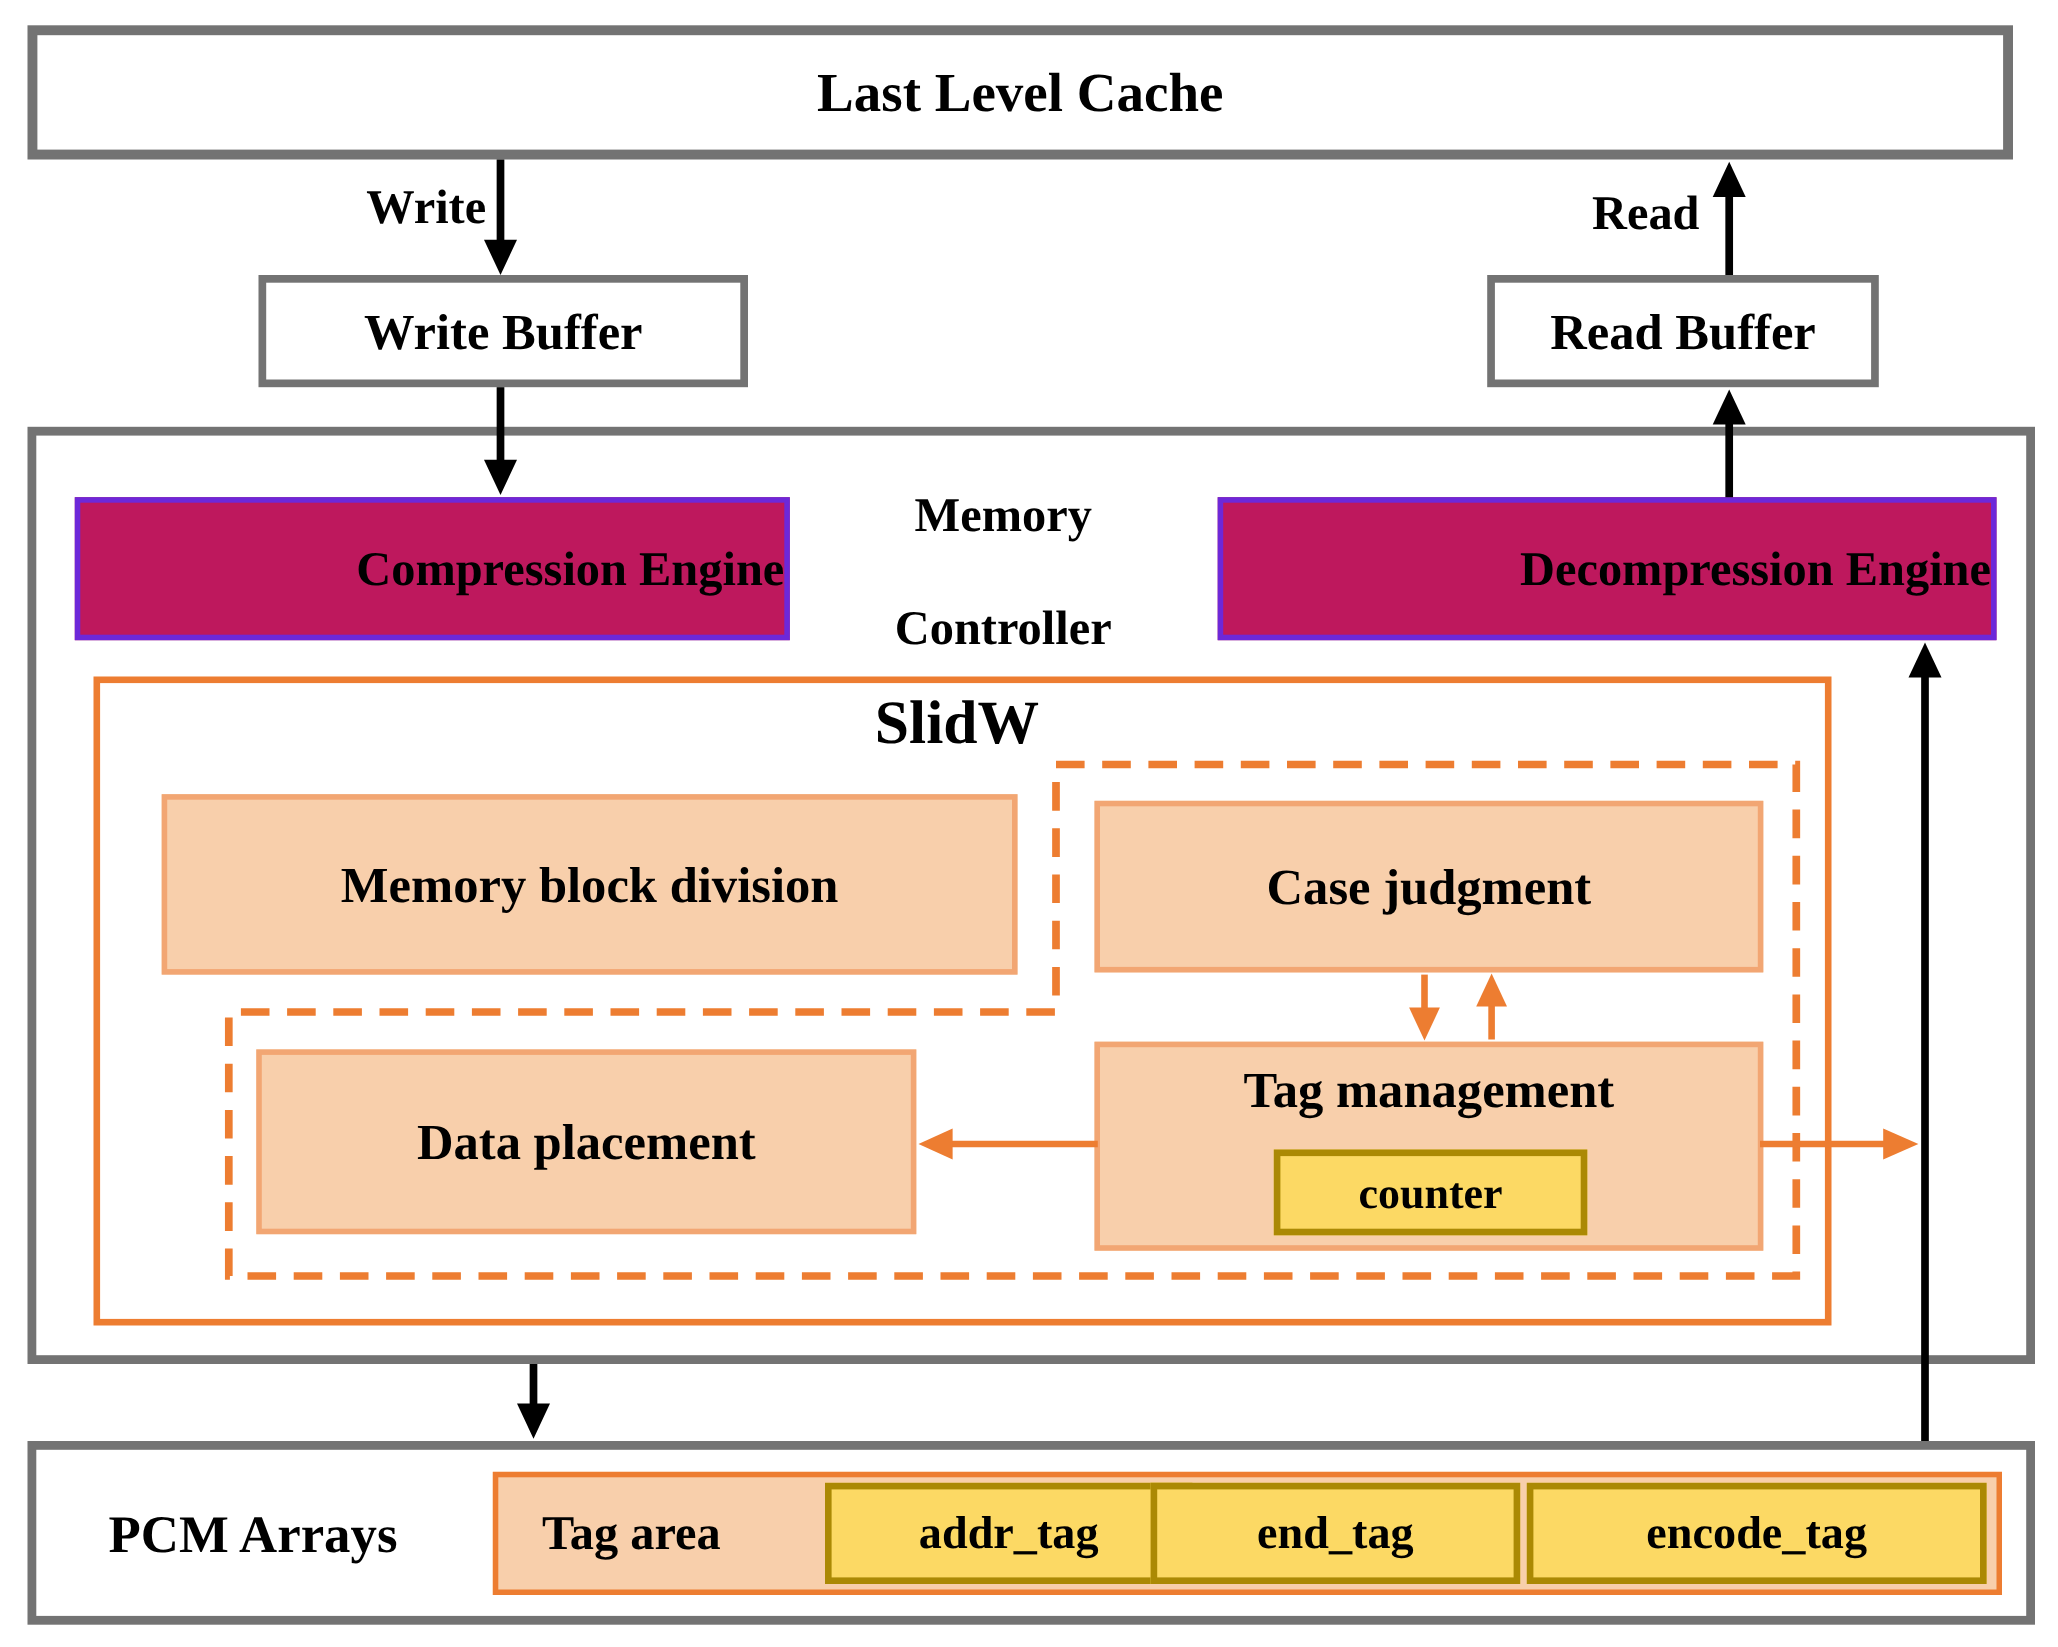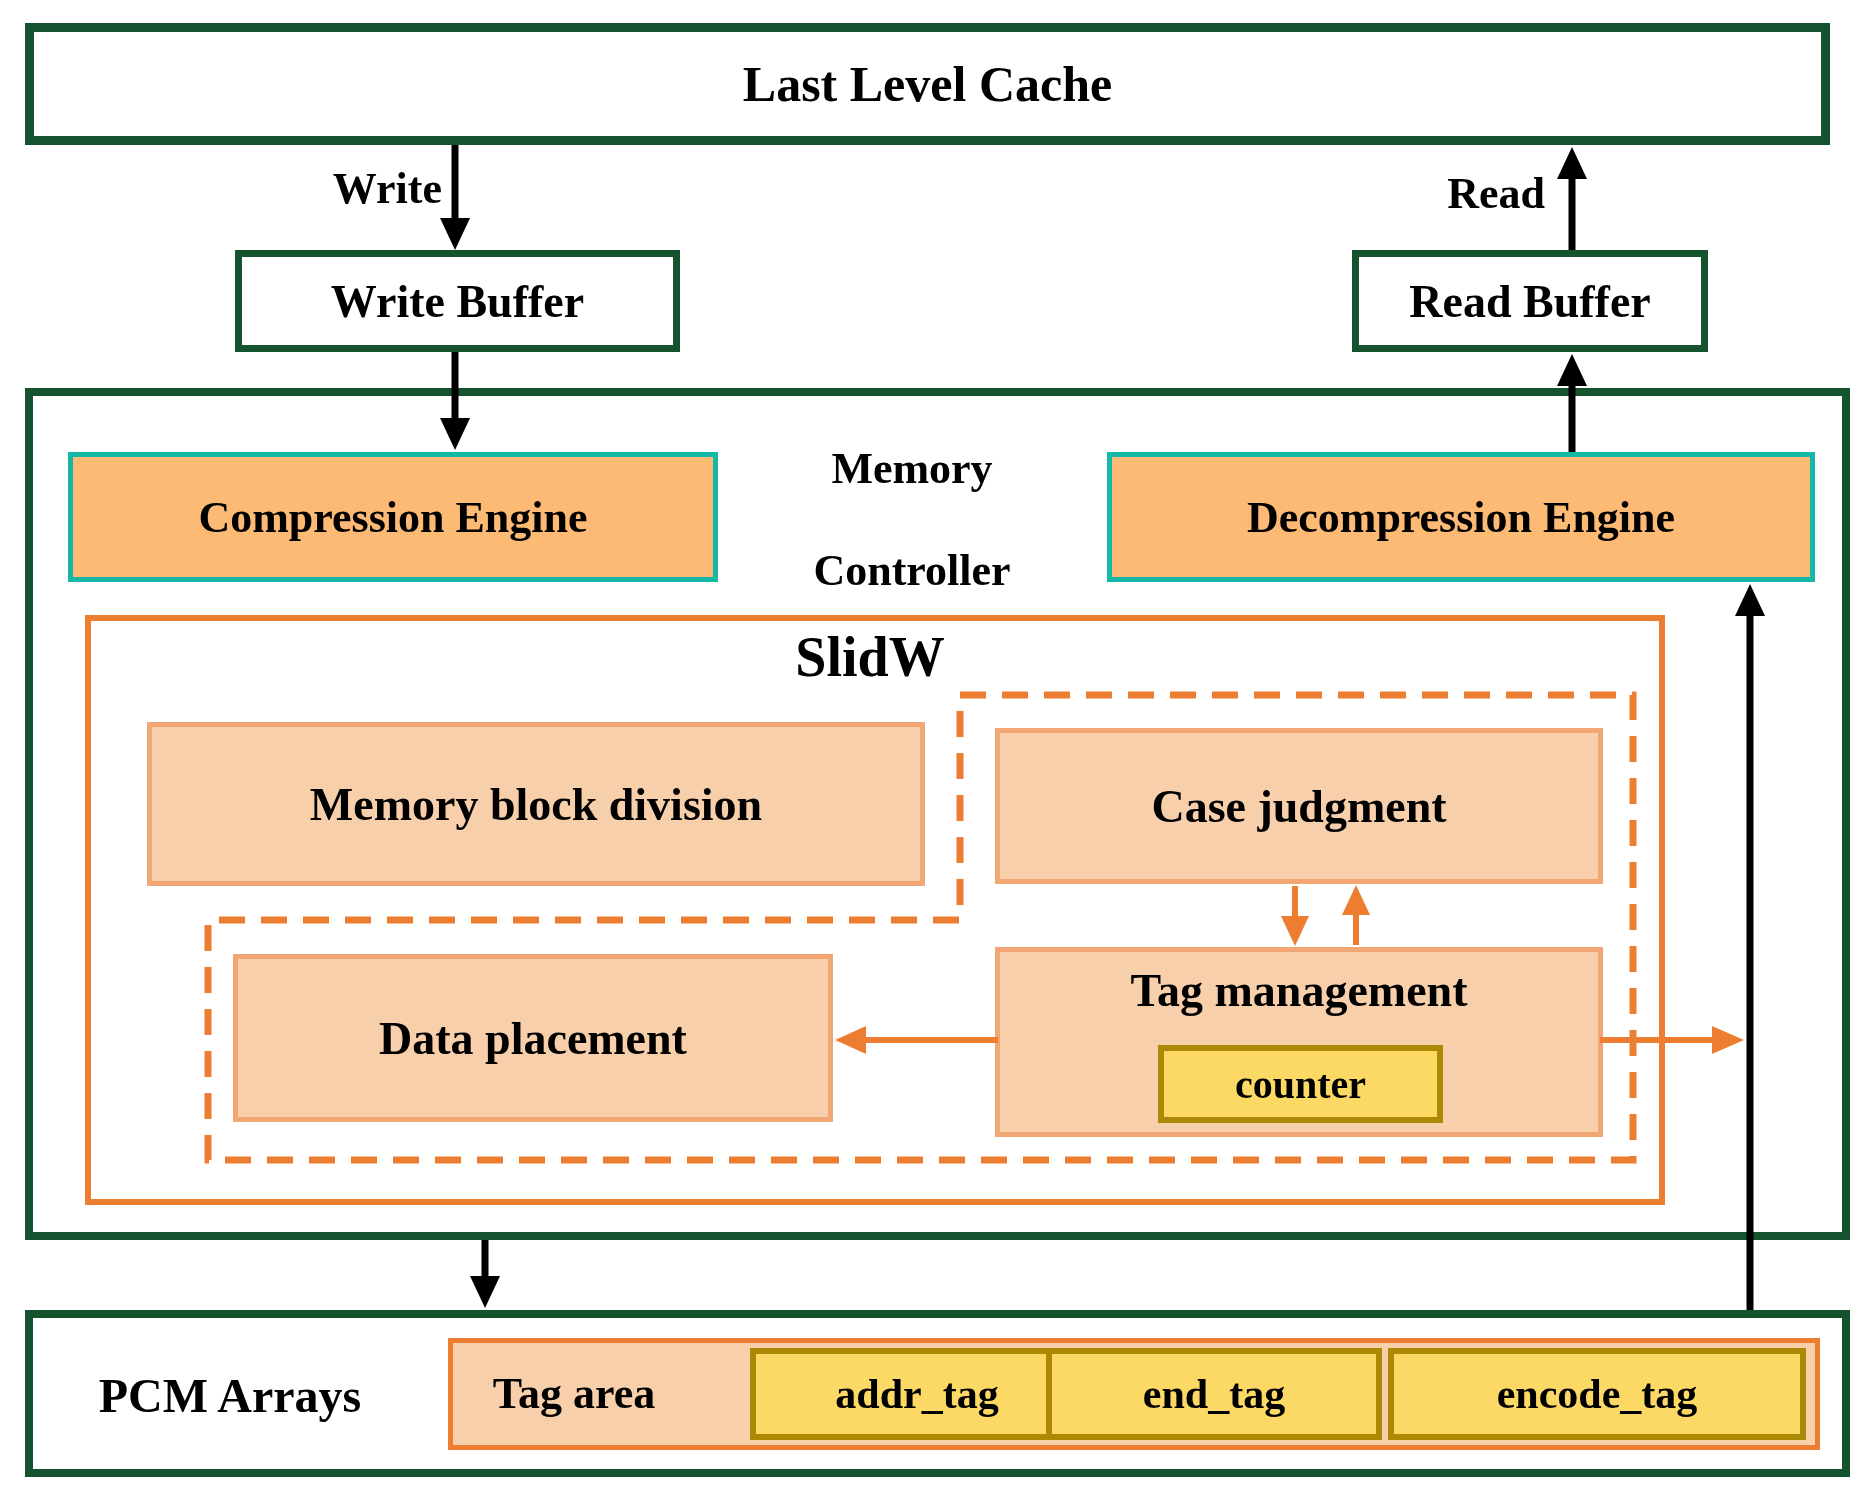--- a/index.html
+++ b/index.html
@@ -2,23 +2,23 @@
 <html><head>
 <meta charset="utf-8">
 <style>
   html,body{margin:0;padding:0;background:#ffffff;}
   #canvas{
     position:relative;width:1871px;height:1497px;background:#ffffff;
     font-family:"Liberation Serif","DejaVu Serif",serif;font-weight:bold;color:#000;
     overflow:hidden;
   }
   .box{position:absolute;box-sizing:border-box;display:flex;align-items:center;justify-content:center;text-align:center;}
-  .black-box{border:7px solid #14532d;background:#fff;}
+  .black-box{border:7px solid #737373;background:#fff;}
   .thick{border-width:9px;}
-  .green-box{background:#fdba74;border:5px solid #14b8a6;}
+  .green-box{background:#be185d;border:5px solid #6d28d9;justify-content:flex-end;}
   .salmon-box{background:#f8cfab;border:5px solid #f2a673;}
   .yellow-box{background:#fcd964;border:6px solid #ab8904;}
   .label{position:absolute;display:flex;align-items:center;justify-content:center;text-align:center;}
   #overlay{position:absolute;left:0;top:0;pointer-events:none;}
 </style>
 </head>
 <body>
 
 <div id="canvas">
 

